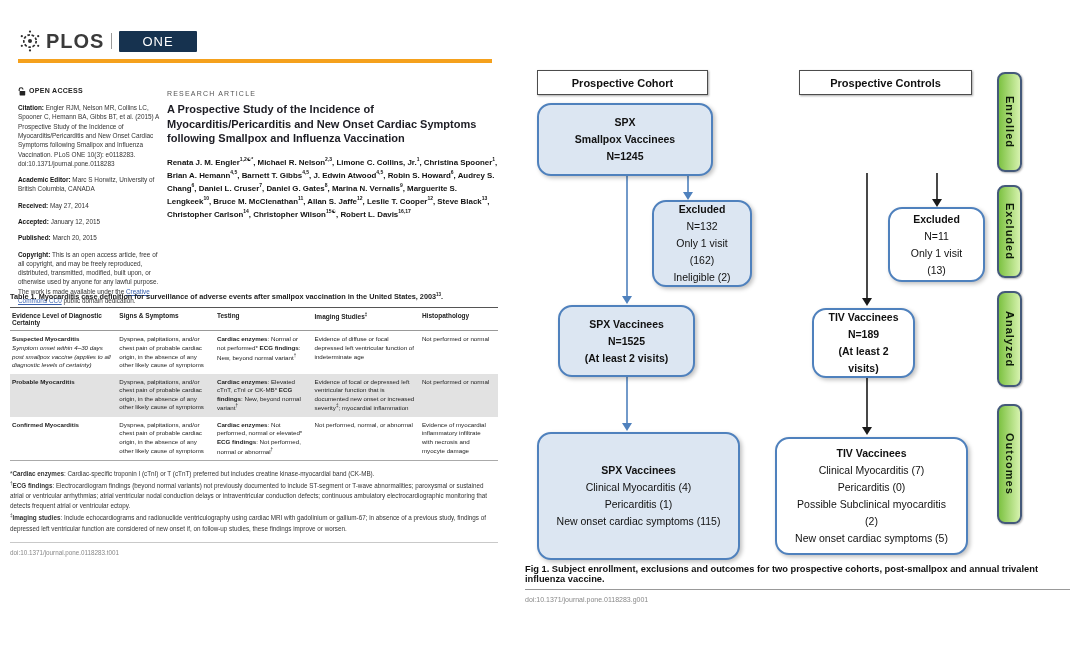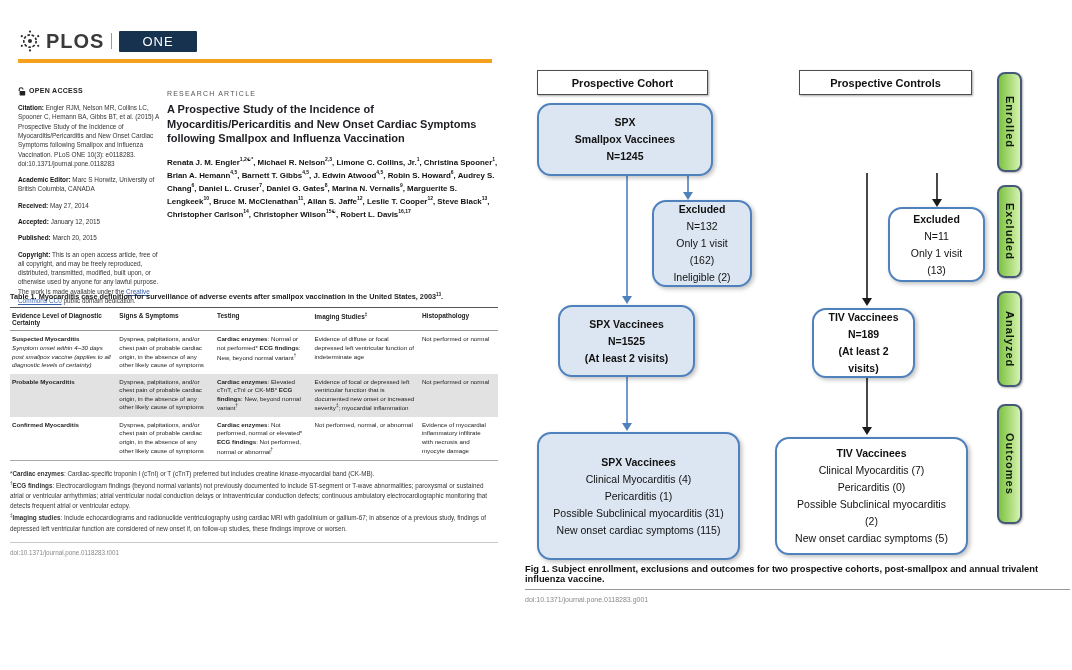--- a/index.html
+++ b/index.html
@@ -208,21 +208,20 @@
     <div class="flow-box all-bold" style="left:287px;top:248px;width:103px;height:70px;">
         <div class="line-first">TIV Vaccinees</div>
         <div>N=189</div>
         <div>(At least 2 visits)</div>
       </div>
 
     <div class="flow-box blue" style="left:12px;top:372px;width:203px;height:128px;">
         <div class="line-first">SPX Vaccinees</div>
         <div>Clinical Myocarditis (4)</div>
         <div>Pericarditis (1)</div>
-        <div>Possible Subclinical myocarditis (31)</div>
         <div>New onset cardiac symptoms (115)</div>
       </div>
     <div class="flow-box" style="left:250px;top:377px;width:193px;height:118px;">
         <div class="line-first">TIV Vaccinees</div>
         <div>Clinical Myocarditis (7)</div>
         <div>Pericarditis (0)</div>
         <div>Possible Subclinical myocarditis (2)</div>
         <div>New onset cardiac symptoms (5)</div>
       </div>
 

